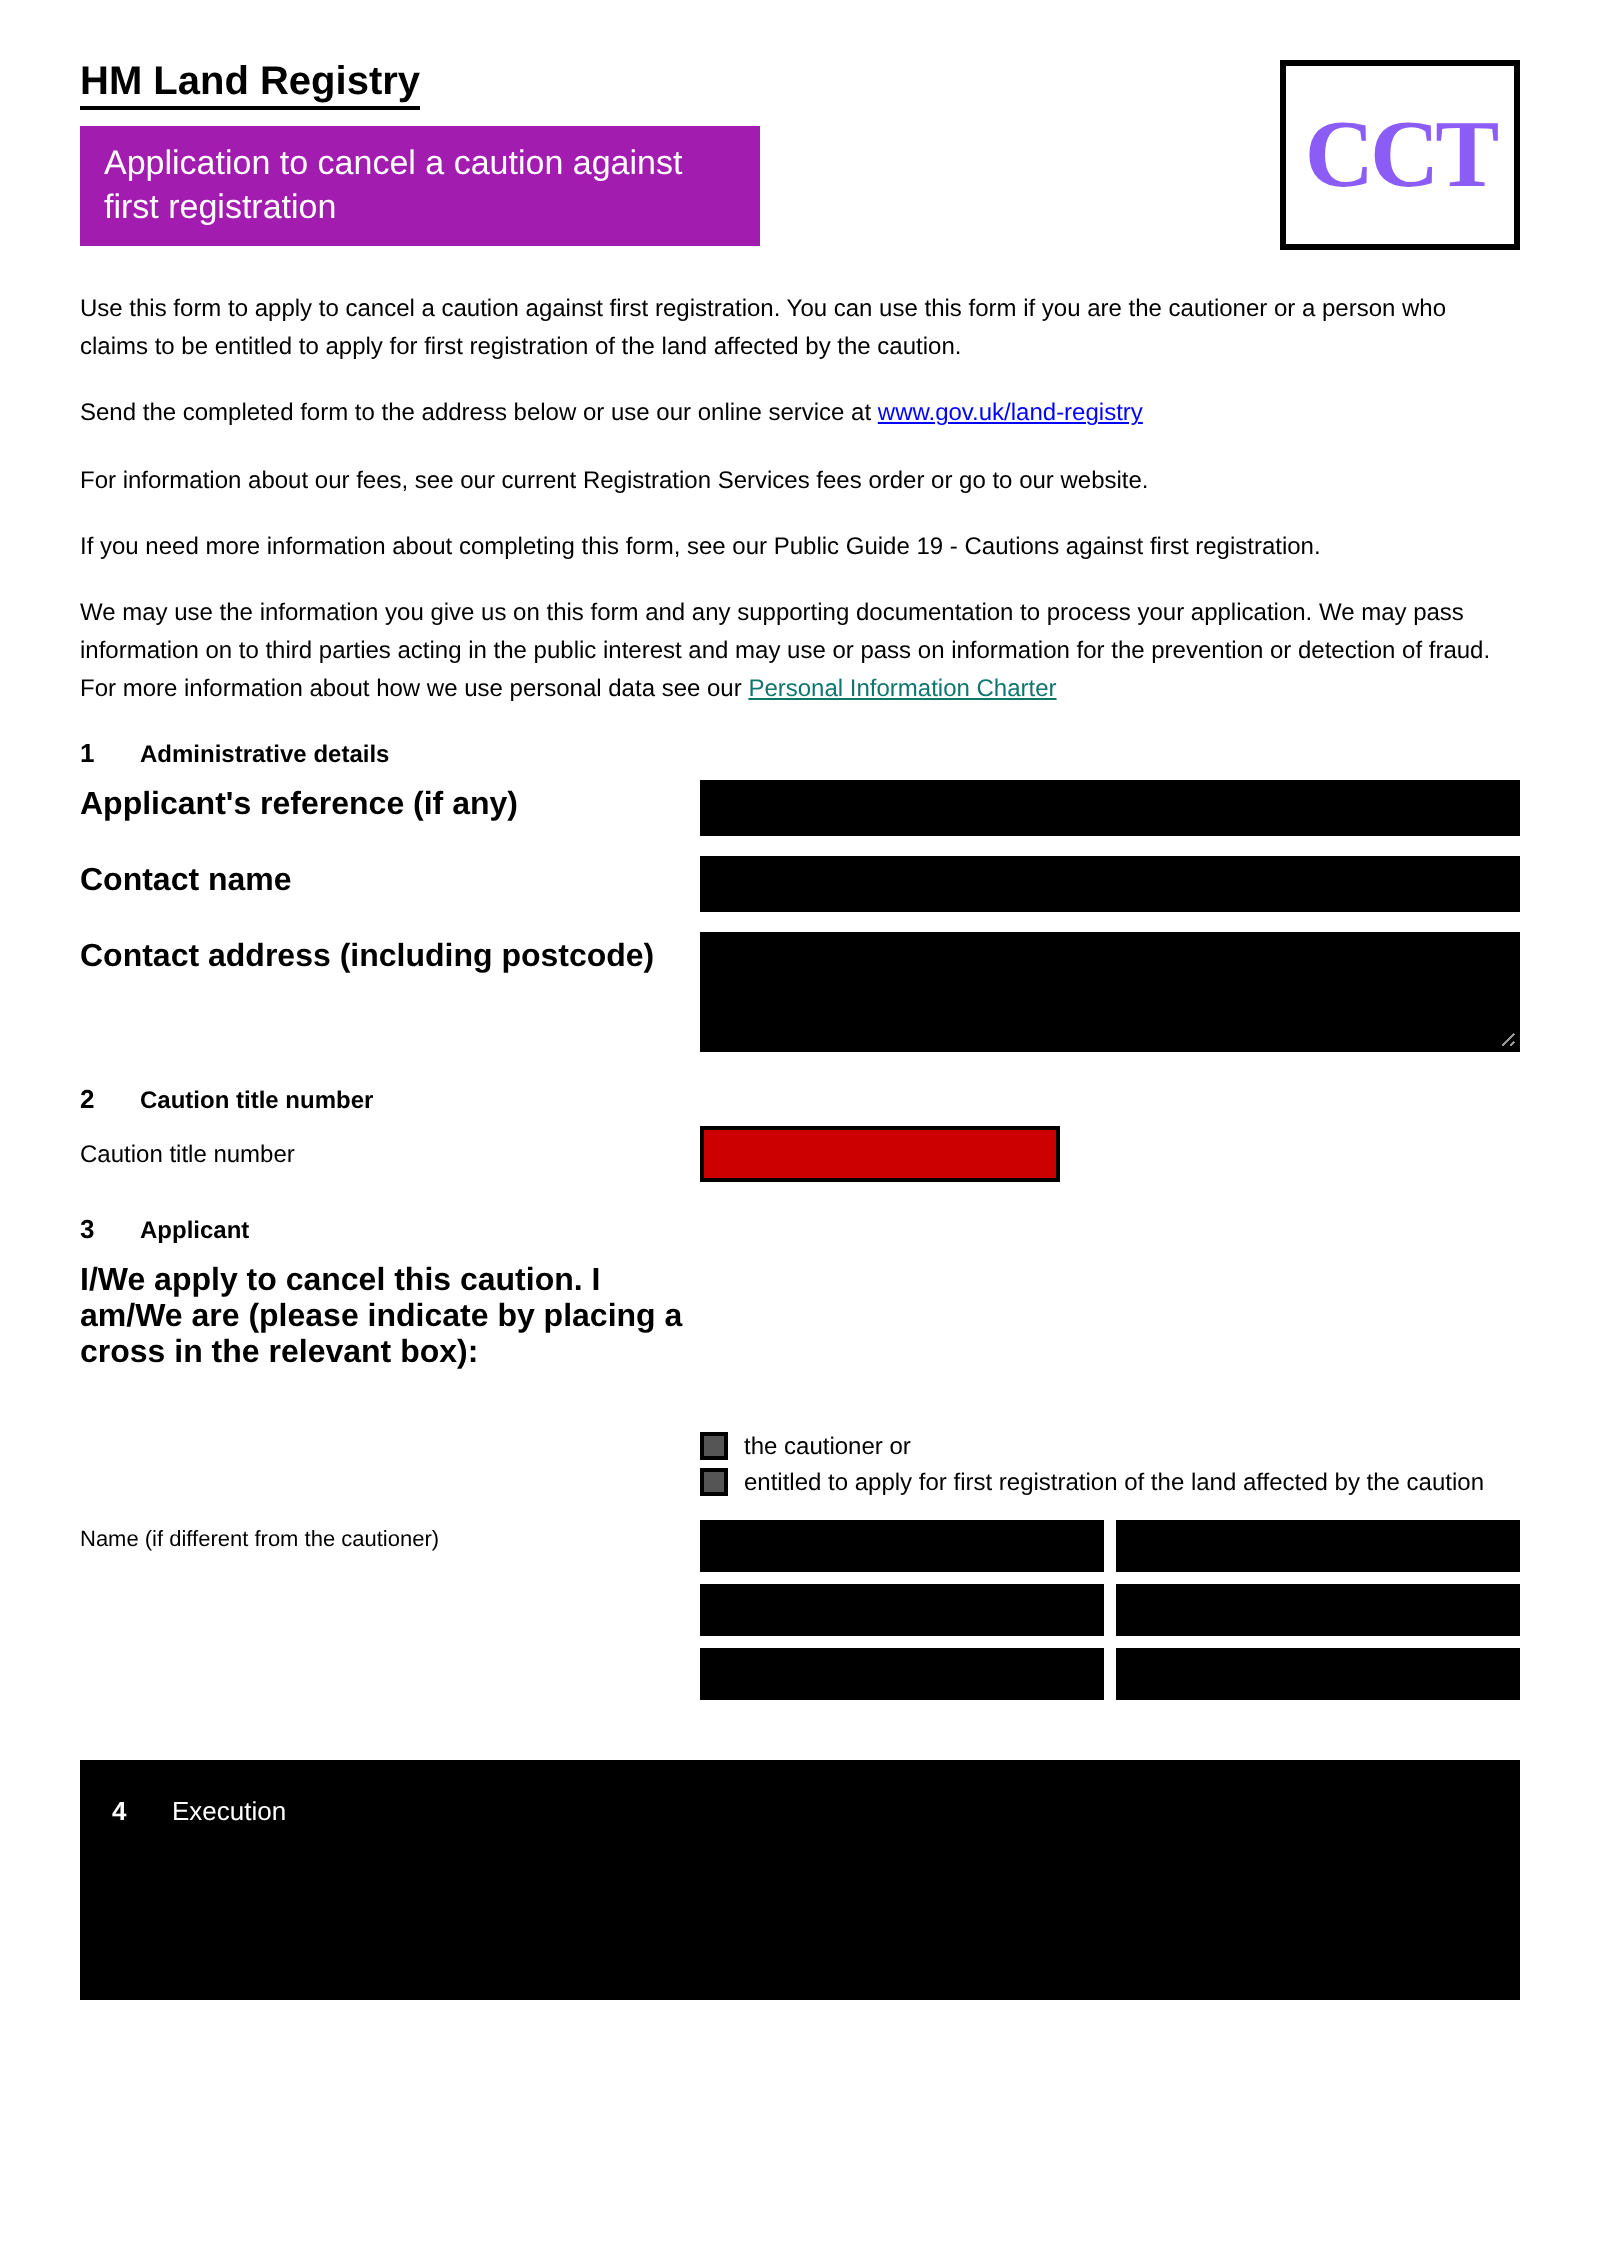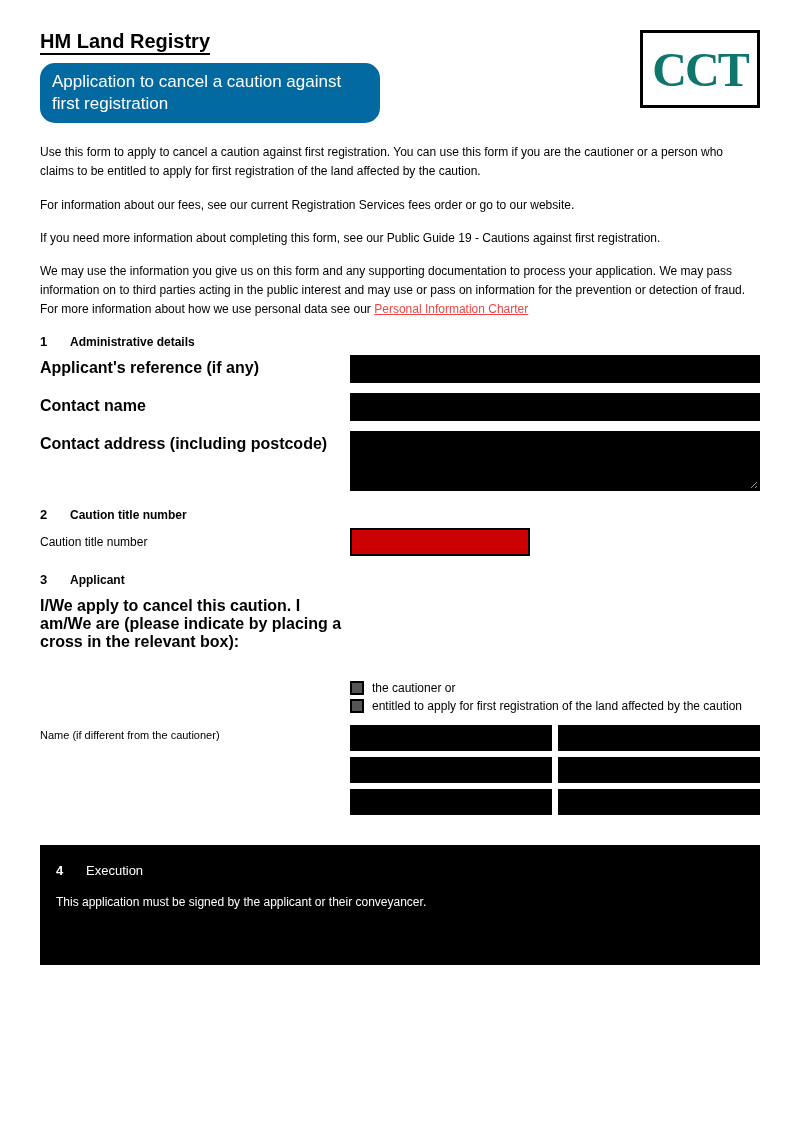--- a/index.html
+++ b/index.html
@@ -40,41 +40,40 @@
     .org-name {
       font-size: 20px;
       font-weight: bold;
       color: #000;
       border-bottom: 2px solid #000;
       display: inline-block;
       margin-bottom: 8px;
     }
 
     .form-title-box {
-      background: #0369a1;
+      background: #a21caf;
       color: #fff;
       padding: 8px 12px;
       max-width: 340px;
       font-size: 17px;
       font-weight: normal;
       line-height: 1.3;
-      border-radius: 15px;
     }
 
     .cct-logo {
       width: 120px;
-      height: 78px;
+      height: 95px;
       border: 3px solid #000;
       display: flex;
       align-items: center;
       justify-content: center;
       font-size: 48px;
       font-weight: bold;
       font-family: serif;
-      color: #0f766e;
+      color: #8b5cf6;
       letter-spacing: -2px;
     }
 
     
     .content-section {
       font-size: 12px;
       line-height: 1.5;
       color: #000;
     }
 
@@ -83,21 +82,21 @@
       font-size: 12px;
       line-height: 1.6;
     }
 
     .link-text {
       color: #00f;
       text-decoration: underline;
     }
 
     .personal-info-link {
-      color: #ef4444;
+      color: #0f766e;
       text-decoration: underline;
       font-size: 12px;
     }
 
     .field-row {
       display: flex;
       align-items: flex-start;
       margin-bottom: 10px;
     }
 
@@ -249,20 +248,24 @@
   <div class="header">
     <div class="header-left">
       <div class="org-name">HM Land Registry</div>
       <div class="form-title-box">Application to cancel a caution against first registration</div>
     </div>
     <div class="cct-logo">CCT</div>
   </div>
 
   <div class="content-section">
     <div class="intro-text">Use this form to apply to cancel a caution against first registration. You can use this form if you are the cautioner or a person who claims to be entitled to apply for first registration of the land affected by the caution.</div>
+    <div class="intro-text">
+      <span>Send the completed form to the address below or use our online service at</span>
+      <a class="link-text" href="#">www.gov.uk/land-registry</a>
+    </div>
     <div class="intro-text">For information about our fees, see our current Registration Services fees order or go to our website.</div>
     <div class="intro-text">If you need more information about completing this form, see our Public Guide 19 - Cautions against first registration.</div>
     <div class="intro-text">
       <span>We may use the information you give us on this form and any supporting documentation to process your application. We may pass information on to third parties acting in the public interest and may use or pass on information for the prevention or detection of fraud. For more information about how we use personal data see our</span>
       <a class="personal-info-link" href="#">Personal Information Charter</a>
     </div>
   </div>
 
   <div class="section-wrapper">
     <div class="section-header-row">
@@ -332,16 +335,15 @@
       </div>
     </div>
 
   </div>
 
   <div class="bottom-section">
     <div class="section-header-row">
       <span class="section-num-box" style="color:#fff;">4</span>
       <span class="section-title">Execution</span>
     </div>
-    <div>This application must be signed by the applicant or their conveyancer.</div>
   </div>
 
 </div>
 
 </body></html>

